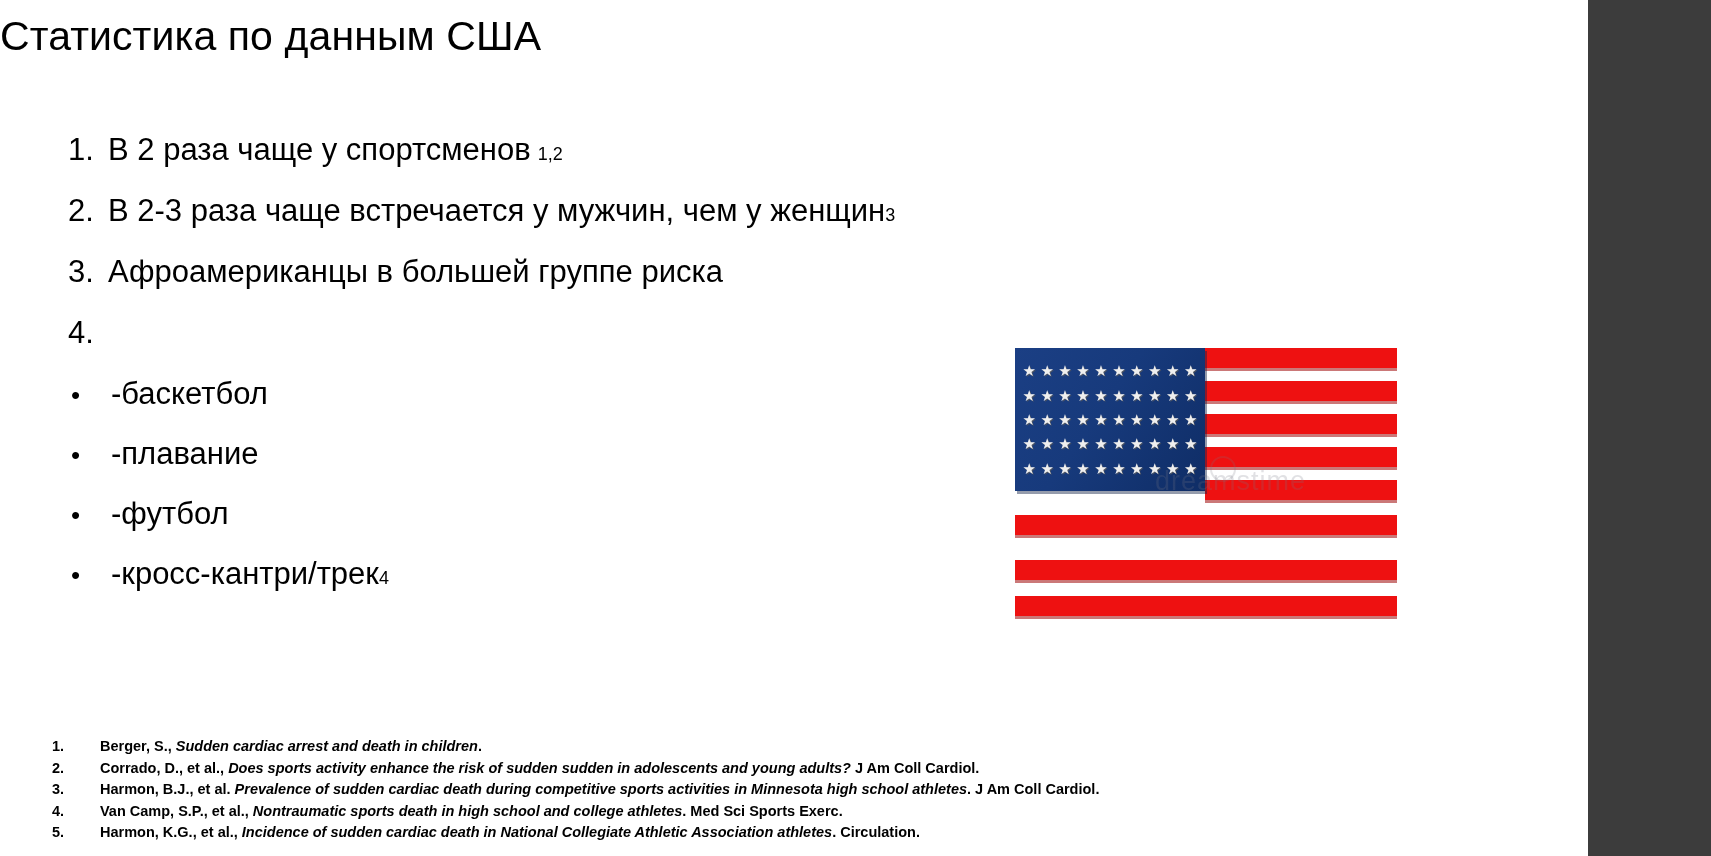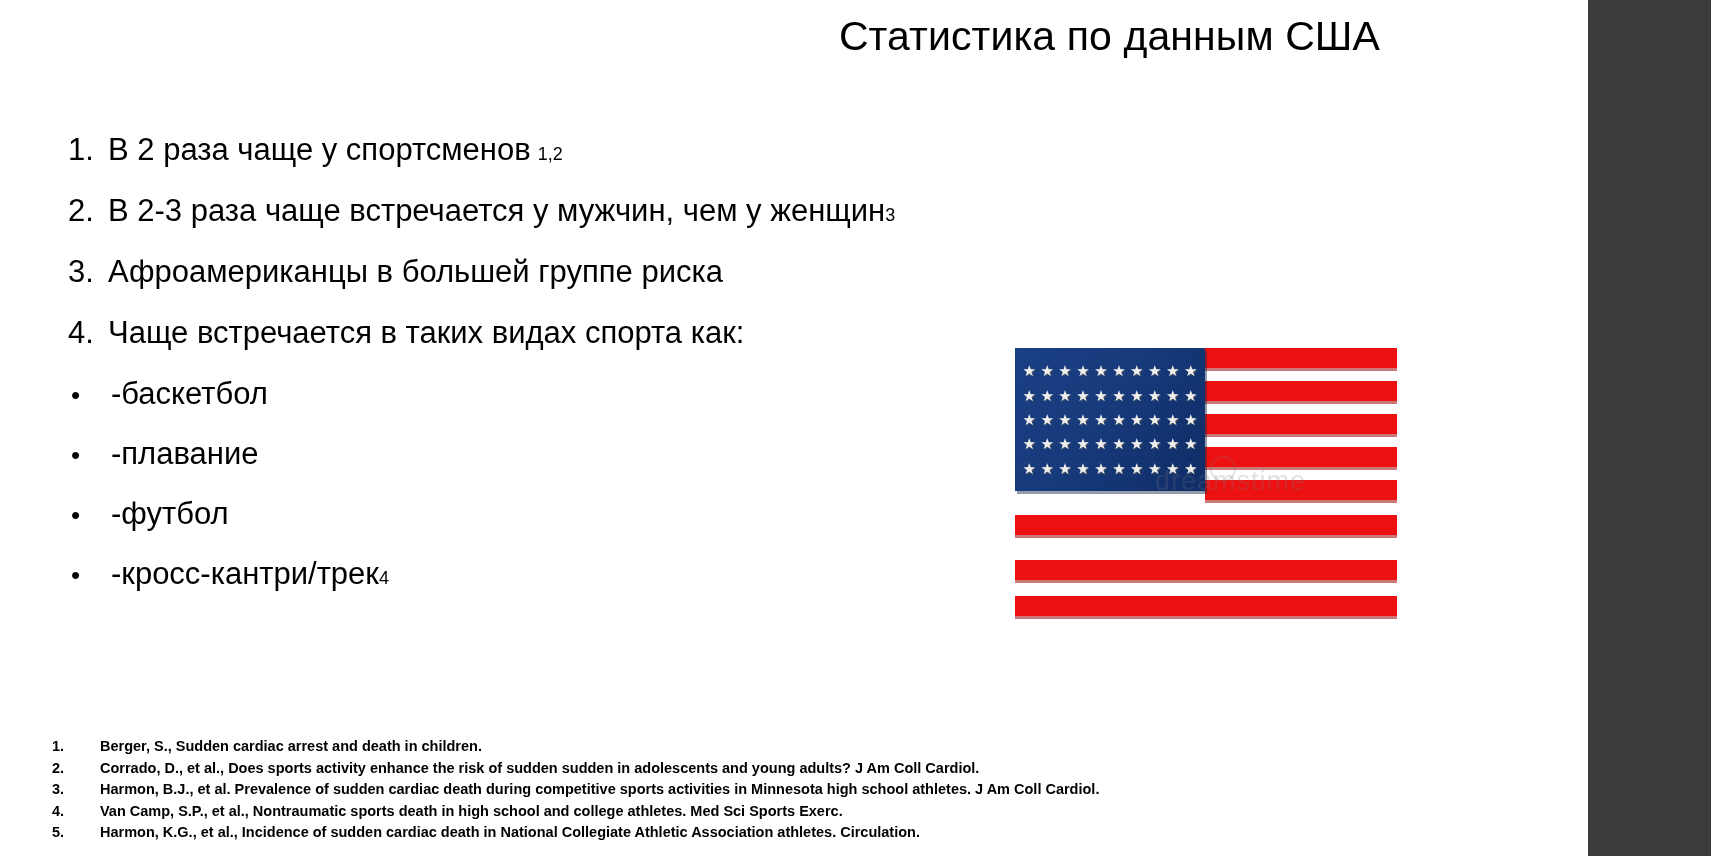--- a/index.html
+++ b/index.html
@@ -39,21 +39,21 @@
     height: 856px;
     background: #3c3c3c;
   }
 
   
   #slide-title {
     position: absolute;
     top: 12px;
     left: 0;
     width: 1380px;
-    text-align: right;
+    text-align: left;
     font-size: 41px;
     font-weight: 400;
     letter-spacing: 0.1px;
     line-height: 1.18;
     color: #000000;
     white-space: nowrap;
   }
 
   
   #main-list {
@@ -126,20 +126,21 @@
     flex: 0 0 48px;
     text-align: left;
     font-weight: 700;
   }
 
   .ref-row .ref-body {
     flex: 0 0 auto;
   }
 
   .ref-body .it {
+    font-style: italic;
   }
 
   
   #flag-image {
     position: absolute;
     left: 1015px;
     top: 338px;
     width: 382px;
     height: 278px;
   }
@@ -236,21 +237,20 @@
           <span class="marker">2.</span>
           <span class="row-text">В 2-3 раза чаще встречается у мужчин, чем у женщин</span>
           <sup class="ref-sup">3</sup>
         </div>
         <div class="list-row">
           <span class="marker">3.</span>
           <span class="row-text">Афроамериканцы в большей группе риска</span>
         </div>
         <div class="list-row">
           <span class="marker">4.</span>
-          <span class="row-text">Чаще встречается в таких видах спорта как:</span>
         </div>
         <div class="list-row sub-row">
           <span class="marker bullet-marker">•</span>
           <span class="row-text">-баскетбол</span>
         </div>
         <div class="list-row sub-row">
           <span class="marker bullet-marker">•</span>
           <span class="row-text">-плавание</span>
         </div>
         <div class="list-row sub-row">

